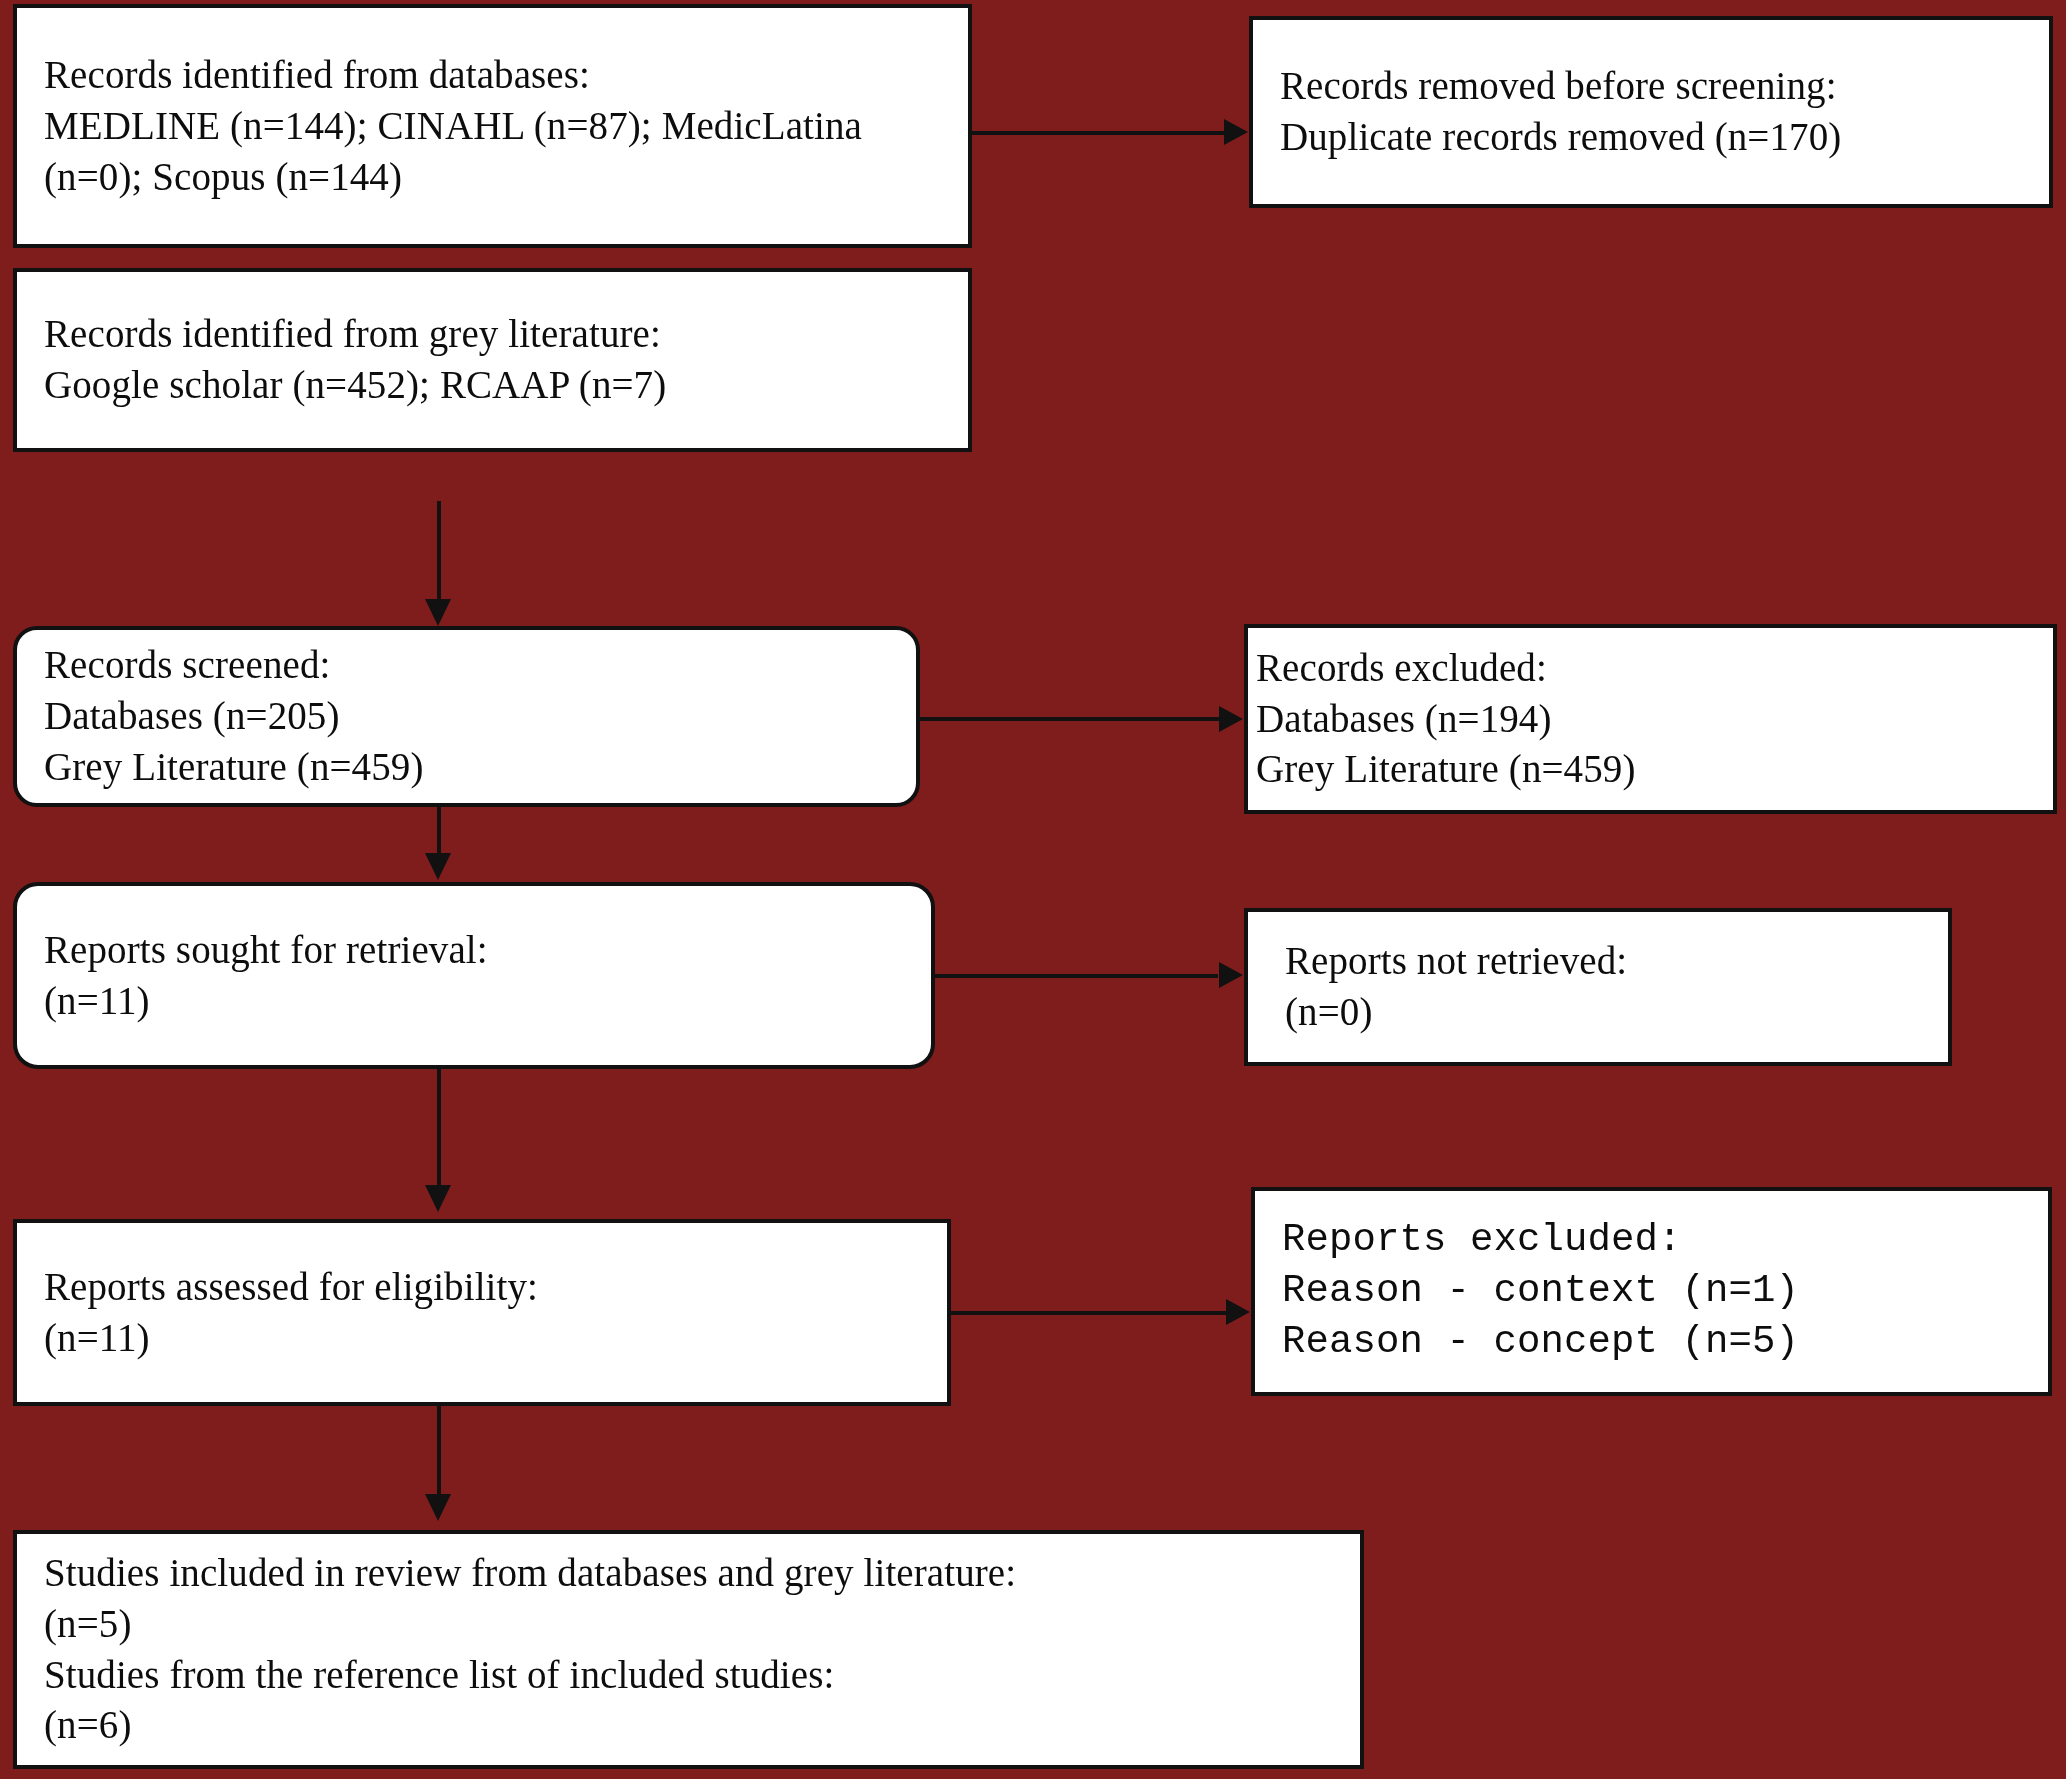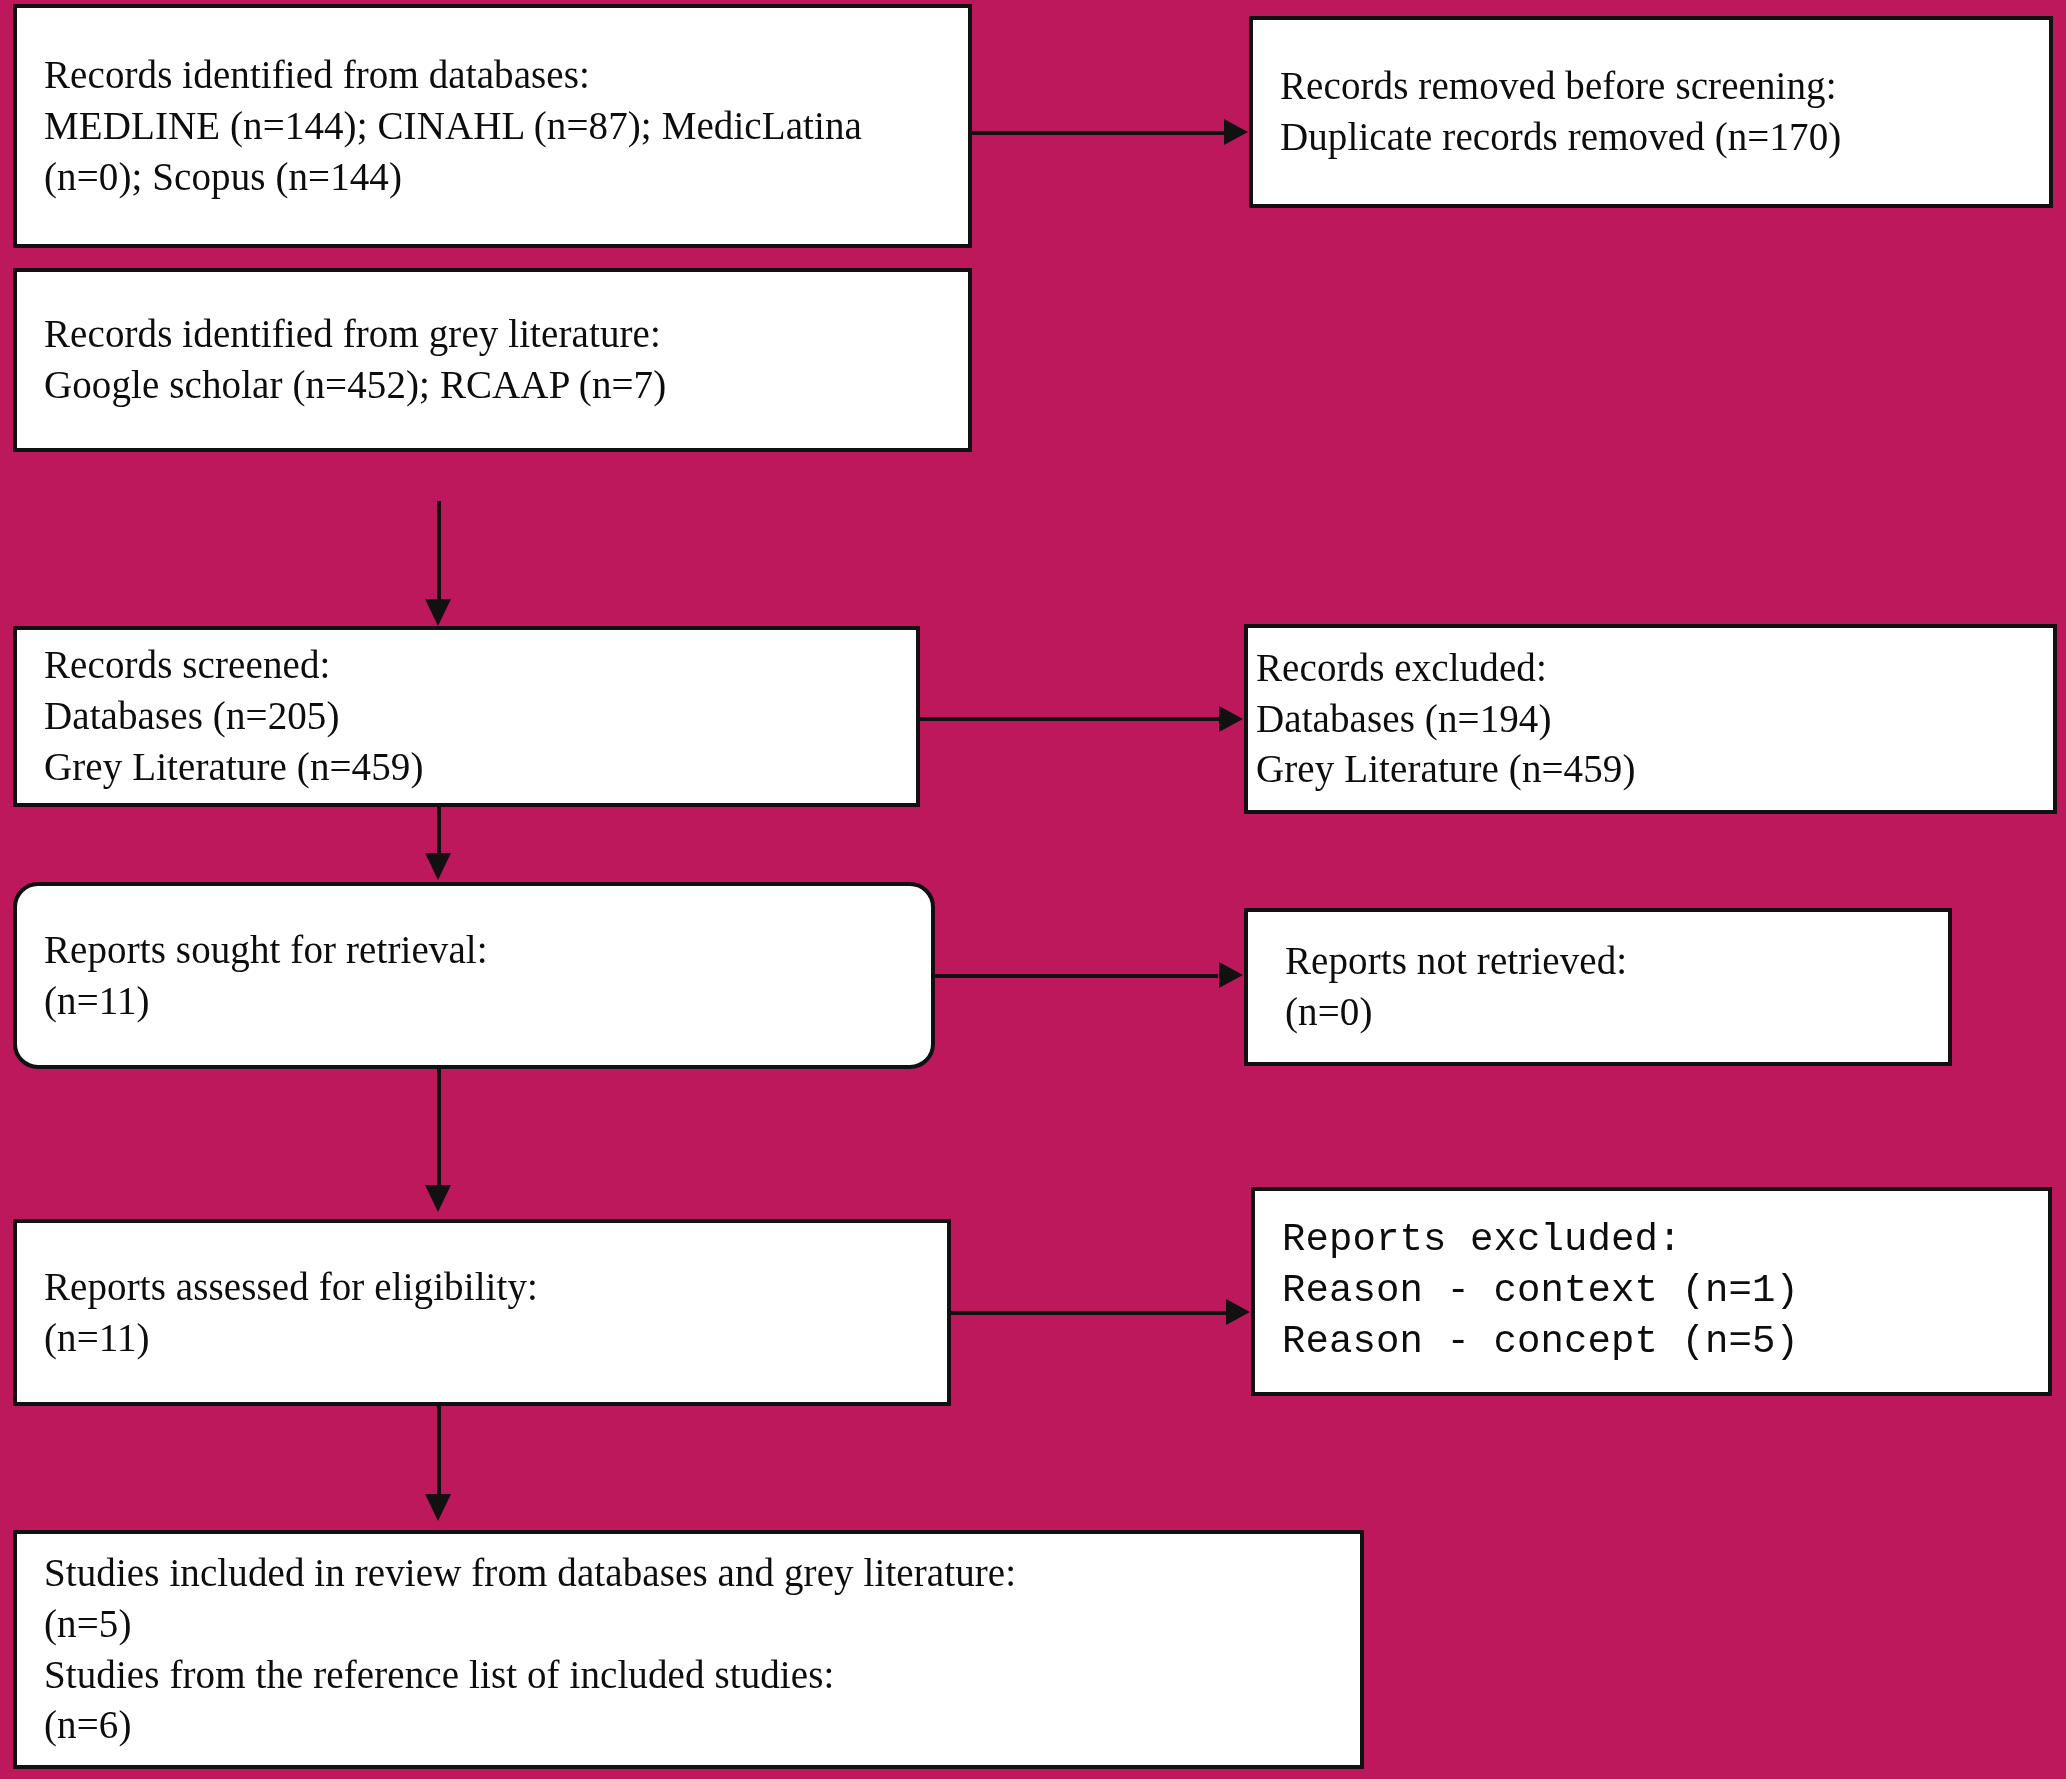--- a/index.html
+++ b/index.html
@@ -4,21 +4,21 @@
 <style>
   html, body {
     margin: 0;
     padding: 0;
     background: #ffffff;
   }
   #canvas {
     position: relative;
     width: 2066px;
     height: 1779px;
-    background: #be185d;
+    background: #7f1d1d;
     font-family: "Liberation Serif", "DejaVu Serif", serif;
     color: #0d0d0d;
     overflow: hidden;
   }
   .node {
     position: absolute;
     box-sizing: border-box;
     border: 4.7px solid #111111;
     background: #ffffff;
     display: flex;
@@ -80,21 +80,21 @@
   <div class="arrow-right" style="left:1224px; top:119px;"></div>
 
   <div class="node" style="left:13px; top:268px; width:959px; height:184px;">
     <div class="line">Records identified from grey literature:</div>
     <div class="line">Google scholar (n=452); RCAAP (n=7)</div>
   </div>
 
   <div class="vline" style="left:437px; top:501px; width:3.7px; height:99px;"></div>
   <div class="arrow-down" style="left:425px; top:599px;"></div>
 
-  <div class="node" style="left:13px; top:626px; width:907px; height:181px;">
+  <div class="node" style="left:13px; top:626px; width:907px; height:181px;border-radius:24px;">
     <div class="line">Records screened:</div>
     <div class="line">Databases (n=205)</div>
     <div class="line">Grey Literature (n=459)</div>
   </div>
 
   <div class="node" style="left:1244px; top:624px; width:813px; height:190px;padding-left:8px;">
     <div class="line">Records excluded:</div>
     <div class="line">Databases (n=194)</div>
     <div class="line">Grey Literature (n=459)</div>
   </div>

